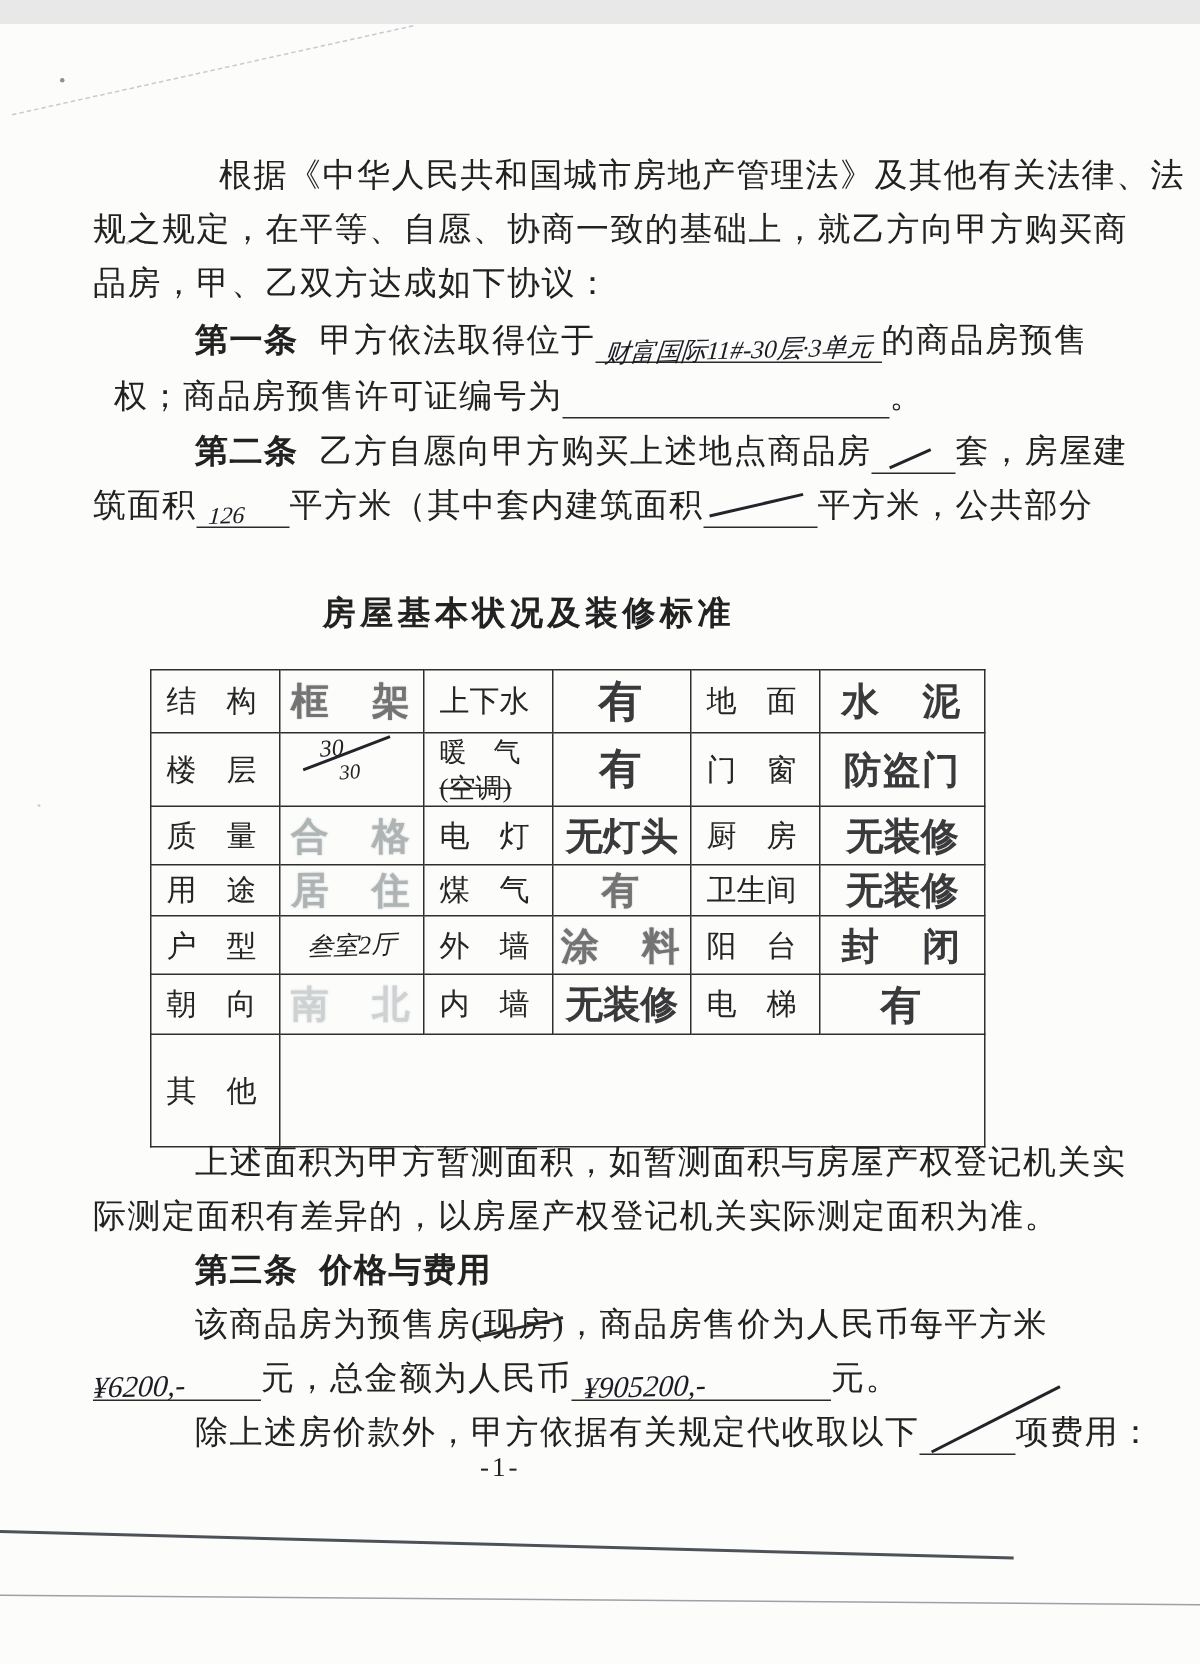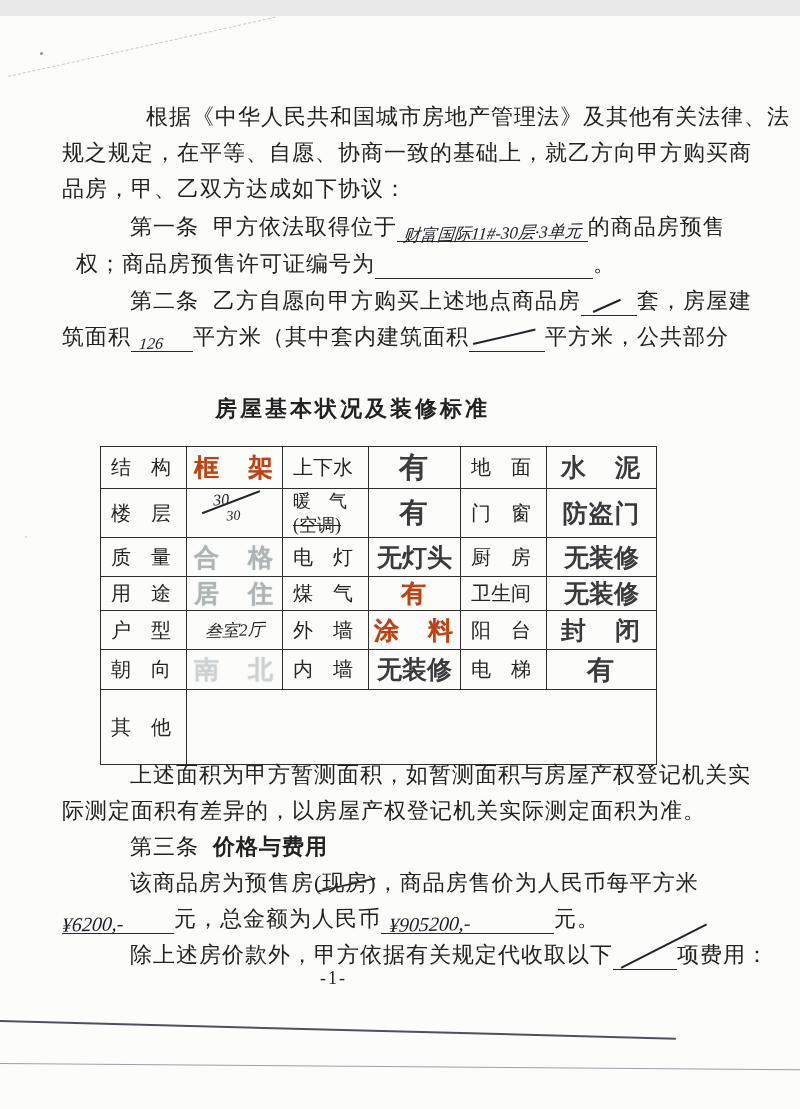--- a/index.html
+++ b/index.html
@@ -13,21 +13,21 @@
     font-family:"Liberation Serif","DejaVu Serif",serif;
     color:#222;
   }
   .line{
     position:absolute;
     font-size:22px;
     letter-spacing:1px;
     white-space:nowrap;
     line-height:30px;
   }
-  .lbl{font-weight:400;letter-spacing:1px;margin-right:14px;}
+  .lbl{font-weight:700;letter-spacing:1px;margin-right:14px;}
   .bold{font-weight:700;}
   
   .u{
     display:inline-block;
     border-bottom:1.6px solid #2a2a2a;
     height:24px;
     position:relative;
     vertical-align:bottom;
   }
   
@@ -70,21 +70,21 @@
     overflow:hidden;
   }
   td.tlabel{font-size:20px;letter-spacing:0;padding-left:10px;color:#252525;white-space:nowrap;}
   td.tval{text-align:center;white-space:nowrap;}
   .stamp{
     font-weight:700;
     font-size:25px;
     letter-spacing:2px;
   }
   .stamp-dark{color:#3a3a3c;}
-  .stamp-mid{color:#c2410c;text-shadow:0 0 1px #9aa0a0;}
+  .stamp-mid{color:#737373;text-shadow:0 0 1px #9aa0a0;}
   .stamp-faint{color:#aeb4b4;text-shadow:0 0 1.5px #c2c8c8;}
   .stamp-ghost{color:#cdd1d1;text-shadow:0 0 2px #d8dcdc;}
   .small-label{font-size:18px;letter-spacing:0;}
   
   .hw-frac{position:relative;display:inline-block;width:70px;height:34px;transform:rotate(-4deg);}
   .hw-frac .num{position:absolute;left:14px;top:-4px;font-style:italic;font-size:16px;}
   .hw-frac .den{position:absolute;left:26px;top:14px;font-style:italic;font-size:14px;}
   .hw-frac .fslash{position:absolute;left:2px;top:16px;width:62px;height:1.6px;background:#23232a;transform:rotate(-17deg);transform-origin:left center;}
   .hw-cell{font-style:italic;font-size:17px;transform:rotate(-2deg);display:inline-block;letter-spacing:0;}
   

